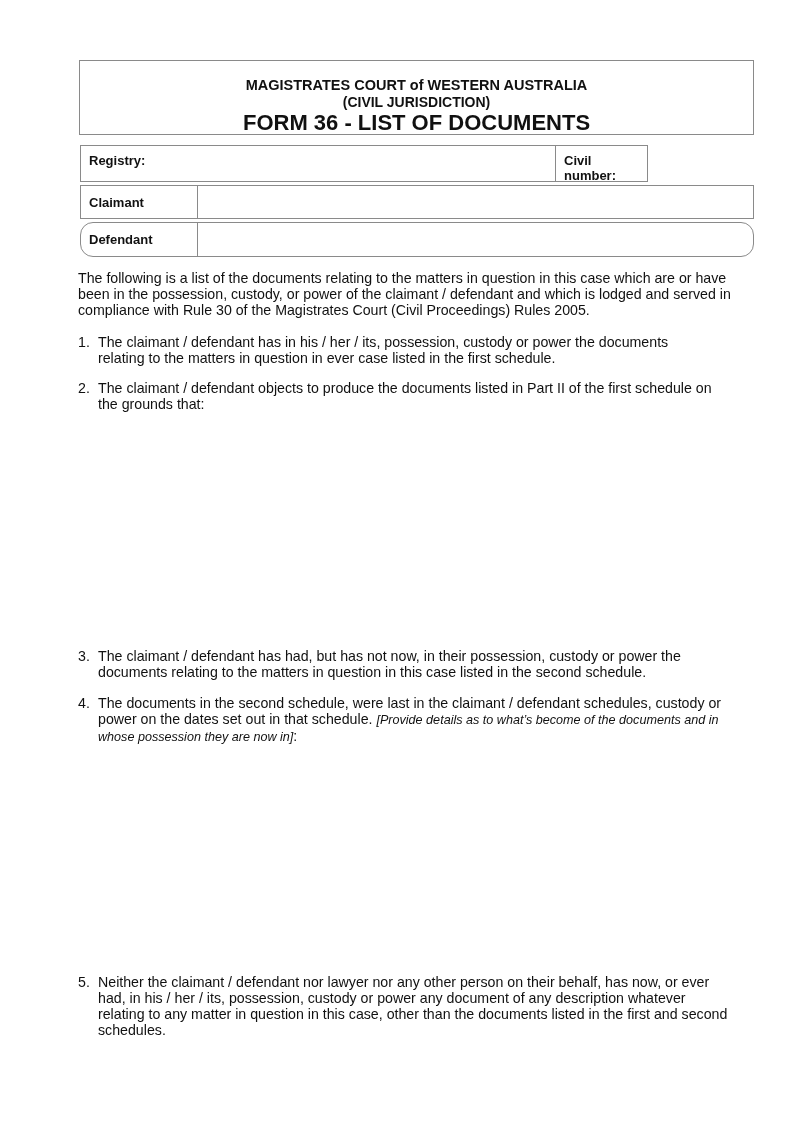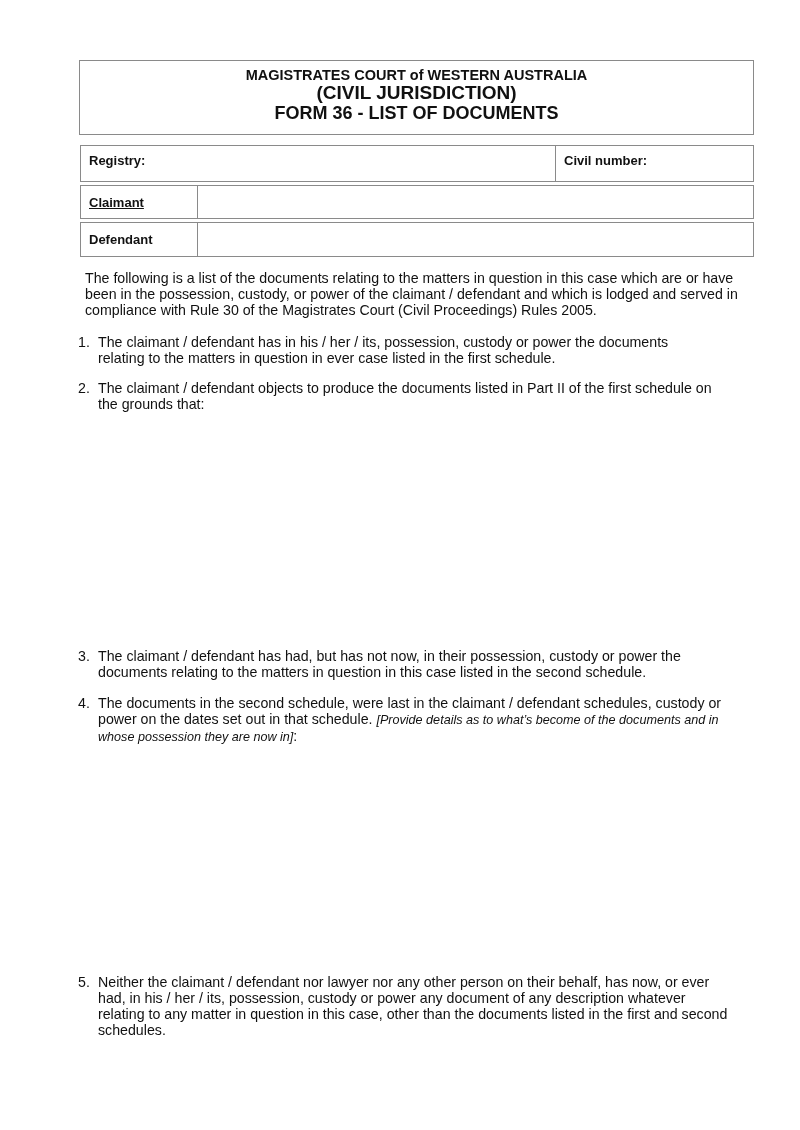--- a/index.html
+++ b/index.html
@@ -1,65 +1,65 @@
 <!DOCTYPE html>
 <html><head>
 <meta charset="utf-8">
 <style>
   html, body { margin: 0; padding: 0; background: #ffffff; }
   body { width: 800px; height: 1130px; position: relative; overflow: hidden;
          font-family: "Liberation Sans", sans-serif; color: #111; }
   .abs { position: absolute; }
   .title-box { left: 79px; top: 60px; width: 675px; height: 75px;
                border: 1px solid #8a8a8a; box-sizing: border-box; text-align: center; }
-  .t1 { font-weight: bold; font-size: 14.5px; margin-top: 6px; line-height: 17px; }
-  .t2 { font-weight: bold; font-size: 19px; line-height: 17px; }
-  .t3 { font-weight: bold; font-size: 18px; line-height: 22px; margin-top: 1px; }
+  .t1 { font-weight: bold; font-size: 14.5px; margin-top: 16px; line-height: 17px; }
+  .t2 { font-weight: bold; font-size: 14px; line-height: 17px; }
+  .t3 { font-weight: bold; font-size: 22px; line-height: 22px; margin-top: 1px; }
   .row-box { border: 1px solid #8a8a8a; box-sizing: border-box; display: flex; }
   .cell-label { font-weight: bold; font-size: 13px; padding: 7px 0 0 8px; box-sizing: border-box; }
   .cell-value { flex: 1; }
   .divider { border-left: 1px solid #8a8a8a; }
   .para { font-size: 14.2px; line-height: 16px; }
   .item { display: flex; }
   .item .num { width: 20px; flex: none; }
   .item .txt { flex: 1; }
   .hint { font-style: italic; font-size: 12.6px; }
   .blank { }
 </style>
 </head>
 <body>
 
 <div class="abs title-box">
   <div class="t1">MAGISTRATES COURT of WESTERN AUSTRALIA</div>
   <div class="t2">(CIVIL JURISDICTION)</div>
   <div class="t3">FORM 36 - LIST OF DOCUMENTS</div>
 </div>
 
-<div class="abs row-box" style="left:80px; top:145px; width:674px; height:37px;">
+<div class="abs row-box" style="left:80px; top:145px; width:568px; height:37px;">
   <div style="width:474px; display:flex;">
     <span class="cell-label">Registry:</span>
     <span class="cell-value"></span>
   </div>
   <div class="divider" style="flex:1; display:flex;">
     <span class="cell-label">Civil number:</span>
     <span class="cell-value"></span>
   </div>
 </div>
 
-<div class="abs row-box" style="left:80px; top:185px; width:674px; height:34px;text-decoration:underline;">
+<div class="abs row-box" style="left:80px; top:185px; width:674px; height:34px;">
   <div class="cell-label" style="width:116px; padding-top:9px;">Claimant</div>
   <div class="cell-value divider"></div>
 </div>
 
-<div class="abs row-box" style="left:80px; top:222px; width:674px; height:35px;">
+<div class="abs row-box" style="left:80px; top:222px; width:674px; height:35px;border-radius:13px;">
   <div class="cell-label" style="width:116px; padding-top:9px;">Defendant</div>
   <div class="cell-value divider"></div>
 </div>
 
-<div class="abs para" style="left:85px; top:270px; width:665px;">The following is a list of the documents relating to the matters in question in this case which are or have been in the possession, custody, or power of the claimant / defendant and which is lodged and served in compliance with  Rule 30 of the Magistrates Court (Civil Proceedings) Rules 2005.</div>
+<div class="abs para" style="left:78px; top:270px; width:665px;">The following is a list of the documents relating to the matters in question in this case which are or have been in the possession, custody, or power of the claimant / defendant and which is lodged and served in compliance with  Rule 30 of the Magistrates Court (Civil Proceedings) Rules 2005.</div>
 
 <div class="abs para item" style="left:78px; top:334px; width:640px;">
   <span class="num">1.</span>
   <span class="txt">The claimant / defendant has in his / her / its, possession, custody or power the documents relating to the matters in question in ever case listed in the first schedule.</span>
 </div>
 
 <div class="abs para item" style="left:78px; top:380px; width:650px;">
   <span class="num">2.</span>
   <span class="txt">The claimant / defendant objects to produce the documents listed in Part II of the first schedule on the grounds that:</span>
 </div>

